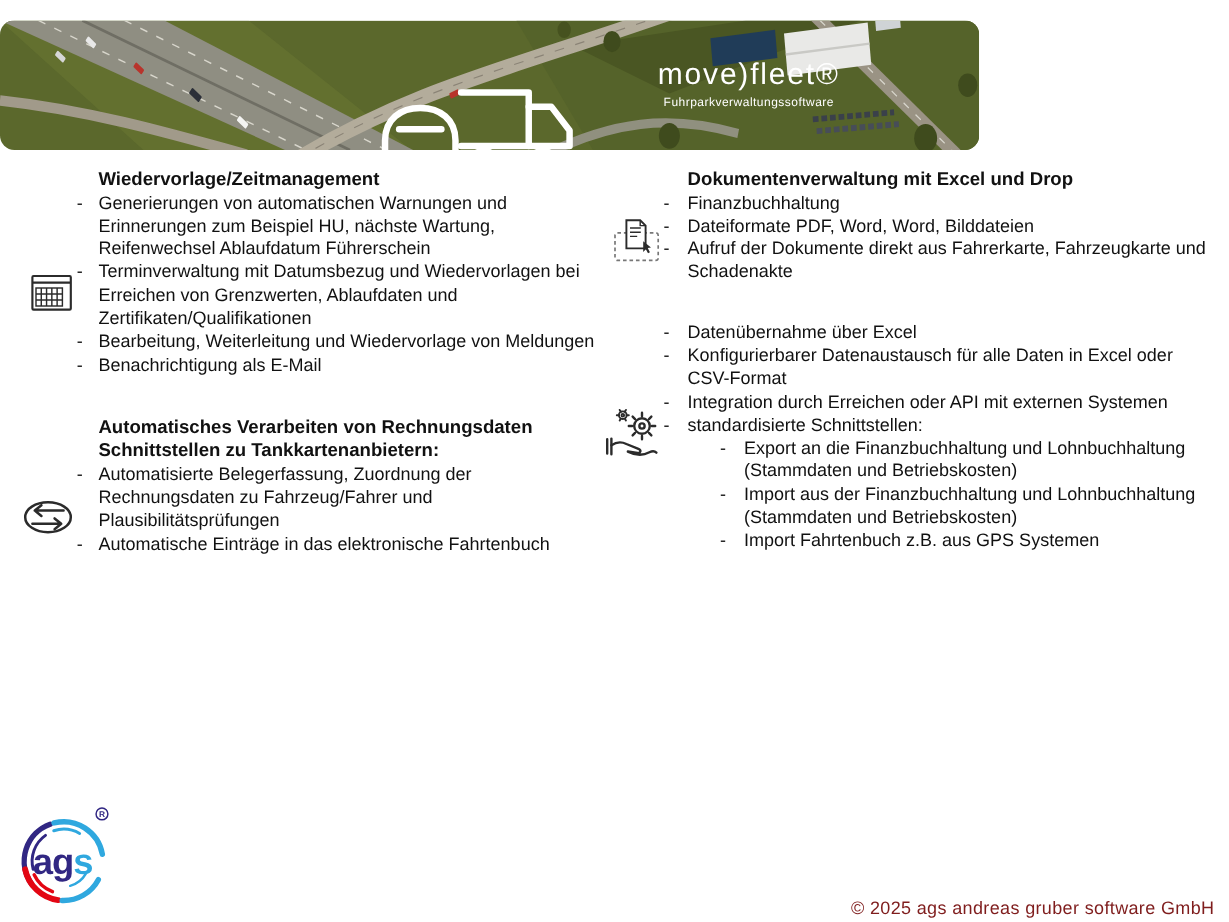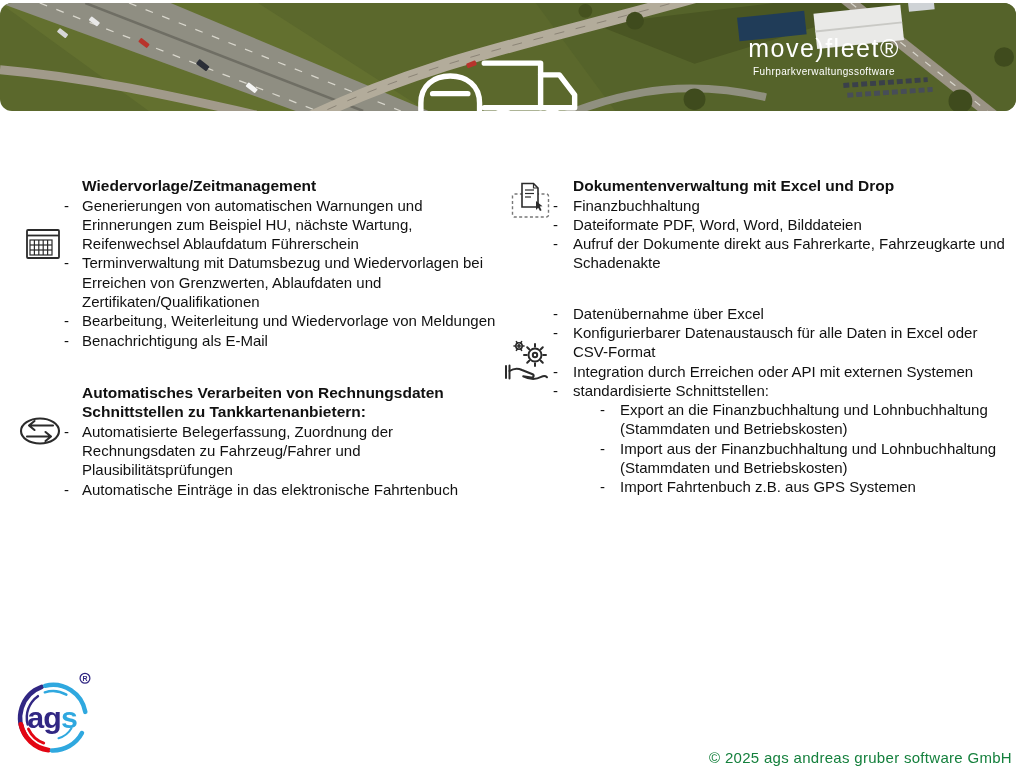--- a/index.html
+++ b/index.html
@@ -4,34 +4,34 @@
 <style>
   html,body { margin:0; padding:0; background:#fff; }
   .page {
     position:relative; width:1024px; height:768px; overflow:hidden;
     background:#ffffff; color:#111;
     font-family:"Liberation Sans","DejaVu Sans",sans-serif;
   }
 
   
   .hero {
-    position:absolute; left:0; top:3px; width:1016px; height:108px;
+    position:absolute; left:0; top:17px; width:816px; height:108px;
     border-radius:12px; overflow:hidden;
   }
   .hero svg { display:block; width:100%; height:100%; }
   .brand {
     position:absolute; top:31px; right:92px; width:200px;
     text-align:center; color:#fff; pointer-events:none;
   }
   .brand-name { font-size:25px; font-weight:300; letter-spacing:1.5px; white-space:nowrap; }
   .brand-tagline { font-size:10px; font-weight:300; letter-spacing:0.4px; margin-top:3px; white-space:nowrap; }
   .vehicles { position:absolute; top:39px; right:12px; }
 
   
-  .col { position:absolute;margin-top:36px; }
+  .col { position:absolute; }
   .col-left  { left:64px;  top:140px; width:442px; }
   .col-right { left:553px; top:140px; width:459px; }
 
   .sec-title { font-weight:bold; font-size:15.5px; line-height:19.5px; margin-left:18px; }
   .col-right .sec-title { margin-left:20px; }
   .sec-body { margin-top:0; }
   .m2-left  { margin-top:33px; }
   .m2-right { margin-top:31px; }
 
   .bullet { display:flex; font-size:15px; line-height:19.3px; }
@@ -43,21 +43,21 @@
   
   .icon-abs { position:absolute; }
   .icon-cal  { left:24px;  top:226px; }
   .icon-exch { left:17px;  top:412px; }
   .icon-doc  { left:511px; top:181px; }
   .icon-hand { left:504px; top:339px; }
 
   
   .copyright {
     position:absolute; right:12px; bottom:2px;
-    font-size:15px; letter-spacing:0.3px; color:#15803d; white-space:nowrap;
+    font-size:15px; letter-spacing:0.3px; color:#7f1d1d; white-space:nowrap;
   }
   .ags { position:absolute; left:12px; top:670px; }
 </style>
 </head>
 <body>
 
 <div class="page">
 
   <div class="hero">
     <svg viewBox="0 0 1024 110" preserveAspectRatio="none">

